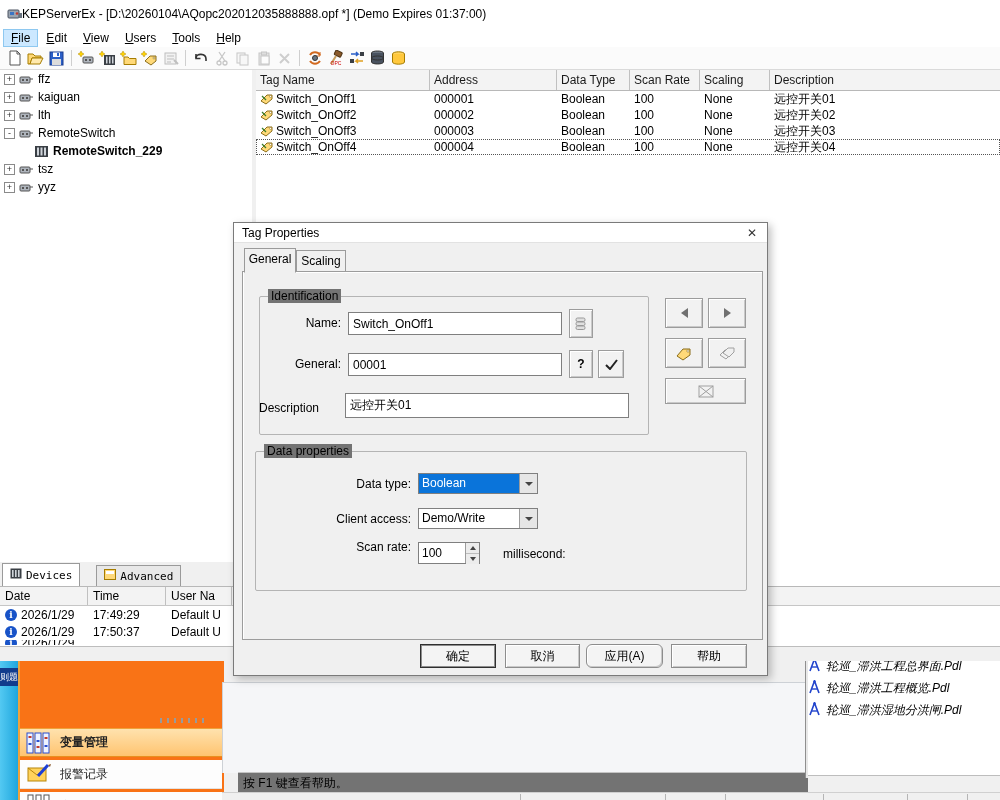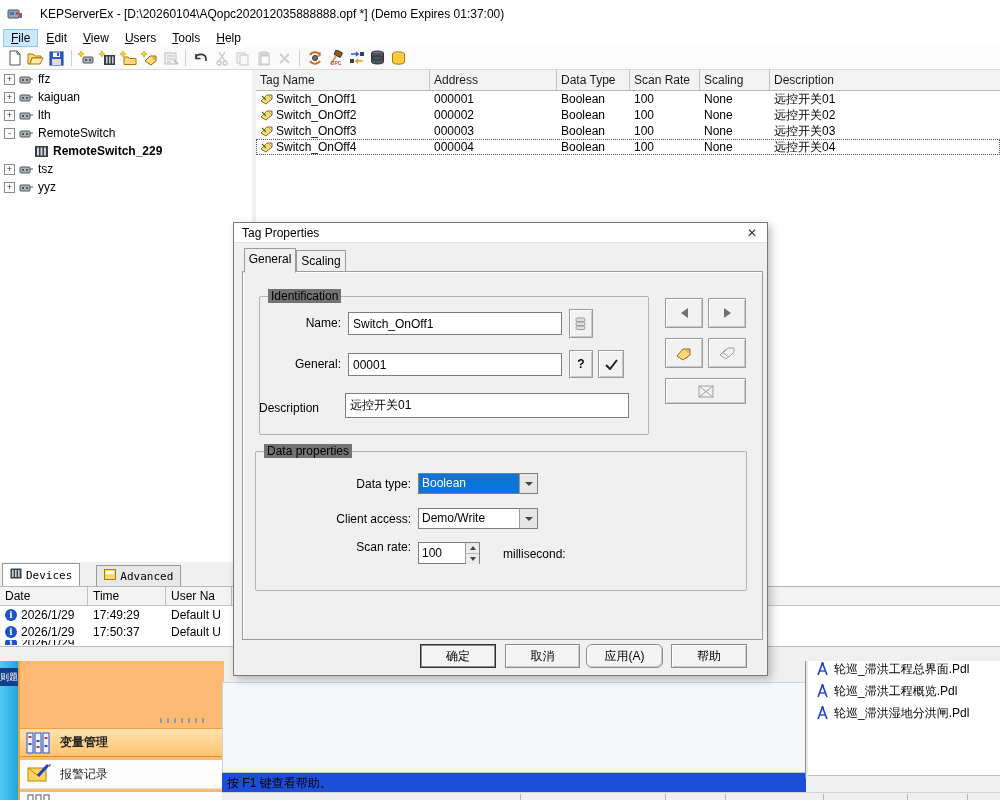--- a/index.html
+++ b/index.html
@@ -4,43 +4,43 @@
 <style>
   html,body{margin:0;padding:0;background:#dcdcdc;}
   #root{position:relative;width:1000px;height:800px;overflow:hidden;
         font-family:"Liberation Sans",sans-serif;font-size:12px;color:#000;background:#f0f0f0;}
   
   .bg-app{position:absolute;left:0;top:655px;width:1000px;height:145px;background:#f0f0f0;}
   .cyan-strip{position:absolute;left:0;top:3px;width:18px;height:142px;
               background:linear-gradient(90deg,#53c9f2,#1ea6dd);}
   .cyan-label{position:absolute;left:0;top:10px;width:18px;height:18px;background:#123c8c;
               color:#fff;font-size:9px;line-height:18px;text-align:center;overflow:hidden;white-space:nowrap;}
-  .bg-nav{position:absolute;left:18px;top:5px;width:204px;height:140px;background:#fdba74;
+  .bg-nav{position:absolute;left:18px;top:5px;width:204px;height:140px;background:#f97316;
           border-left:2px solid #f0a23a;}
   .nav-dots{position:absolute;left:140px;top:58px;width:44px;height:5px;
             background:repeating-linear-gradient(90deg,#9a9a9a 0 2px,transparent 2px 7px);}
   .nav-item{position:absolute;left:0;width:202px;height:29px;display:flex;align-items:center;
             gap:8px;padding-left:6px;box-sizing:border-box;background:#fdfdfd;border-bottom:1px solid #e3e3e3;}
   .nav-item.active{background:linear-gradient(180deg,#ffe2ae,#ffc470);border-top:1px solid #f0a23a;border-bottom:1px solid #e89020;}
   .nav-item .lbl{font-weight:bold;color:#222;}
   .nav-ico{width:26px;height:24px;flex:0 0 26px;}
   .bg-center{position:absolute;left:222px;top:27px;width:584px;height:90px;background:#f5f6f8;
              border:1px solid #cdd1d6;border-bottom:none;}
-  .bg-status{position:absolute;left:222px;top:117px;width:584px;height:20px;background:#1d4ed8;
+  .bg-status{position:absolute;left:238px;top:117px;width:584px;height:20px;background:#737373;
              border-top:1px solid #c4c4c4;line-height:20px;padding-left:5px;box-sizing:border-box;}
   .v-div{position:absolute;left:805px;top:3px;width:3px;height:120px;background:#e8e8e8;border-left:1px solid #8f8f8f;}
   .bg-files{position:absolute;left:808px;top:3px;width:192px;height:117px;background:#fff;}
-  .file-item{display:flex;align-items:center;gap:5px;height:22px;padding-left:8px;}
+  .file-item{display:flex;align-items:flex-start;gap:5px;height:22px;padding-left:0;font-style:italic;}
   .file-ico{width:13px;height:14px;flex:0 0 13px;}
   .bg-files-bottom{position:absolute;left:808px;top:120px;width:192px;height:25px;background:#f0f0f0;border-top:1px solid #bdbdbd;}
   .bg-bottom-strip{position:absolute;left:222px;top:137px;width:778px;height:8px;background:#f0f0f0;border-top:1px solid #d0d0d0;}
   .strip-div{position:absolute;top:1px;width:1px;height:7px;background:#b5b5b5;}
   
   .kep{position:absolute;left:0;top:0;width:1000px;height:660px;background:#fff;}
-  .titlebar{position:absolute;left:0;top:0;width:1000px;height:28px;background:#fff;display:flex;align-items:center;gap:18px;padding-left:7px;box-sizing:border-box;}
+  .titlebar{position:absolute;left:0;top:0;width:1000px;height:28px;background:#fff;display:flex;align-items:center;gap:0;padding-left:7px;box-sizing:border-box;}
   .titlebar .t{font-size:12px;color:#000;}
   .app-ico{width:15px;height:14px;}
   .menubar{position:absolute;left:0;top:28px;width:1000px;height:19px;background:#fff;display:flex;align-items:center;padding-left:4px;box-sizing:border-box;}
   .mi{display:inline-block;padding:1px 7px;margin-right:2px;}
   .mi::first-letter{text-decoration:underline;}
   .mi.active{background:#cce8ff;outline:1px solid #8ec8f0;}
   .toolbar{position:absolute;left:0;top:47px;width:1000px;height:23px;background:#fbfbfb;border-bottom:1px solid #dadada;display:flex;align-items:center;padding-left:4px;box-sizing:border-box;}
   .tbtn{width:21px;height:20px;display:flex;align-items:center;justify-content:center;}
   .tsep{width:1px;height:16px;background:#cfcfcf;margin:0 4px;}
   .dis{opacity:.45;filter:grayscale(100%);}

